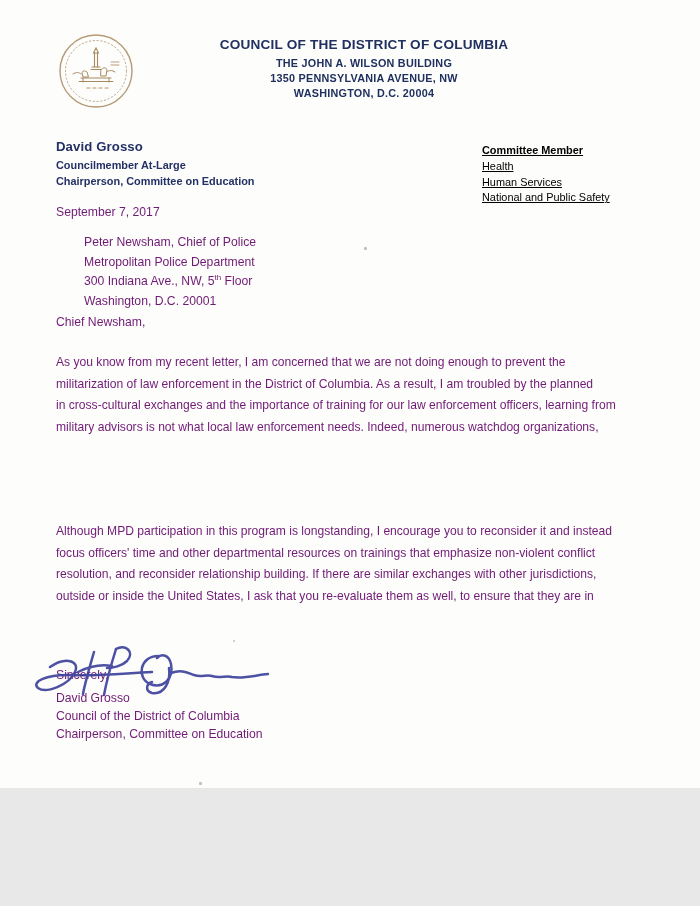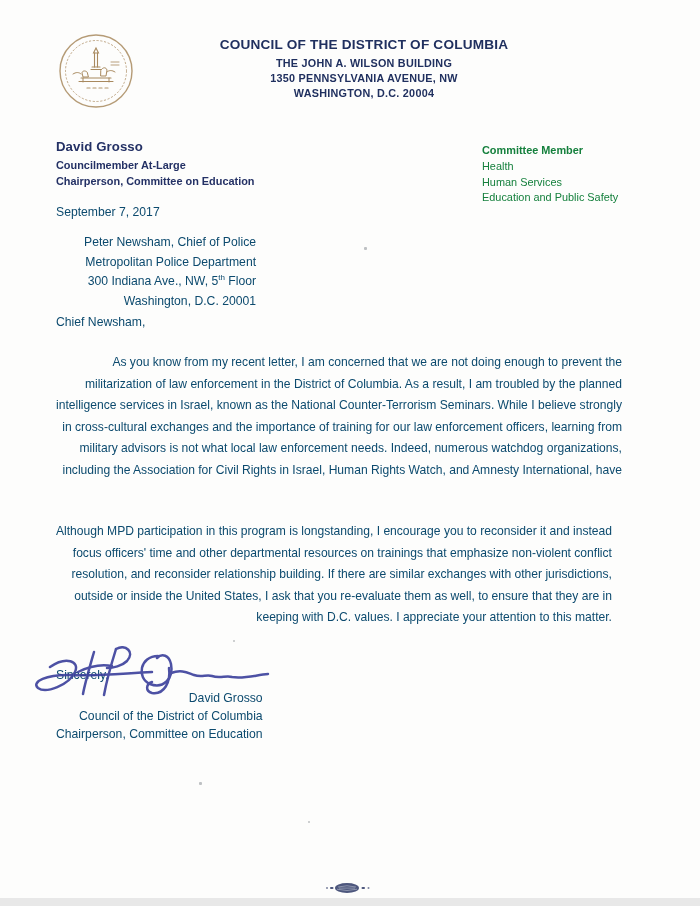--- a/index.html
+++ b/index.html
@@ -1,41 +1,41 @@
 <!DOCTYPE html>
 <html><head>
 <meta charset="utf-8">
 <style>
   html,body{margin:0;padding:0;background:#e8e8e8;}
   .page{
     position:relative;
-    width:700px;height:898px;
+    width:700px;height:788px;
     background:#fdfdfc;
     overflow:hidden;
     font-family:"Liberation Sans", sans-serif;
     margin:0 auto;
   }
   
   .seal{position:absolute;left:57px;top:32px;width:78px;height:78px;}
   .letterhead{
     position:absolute;left:0;top:37px;width:700px;
     padding-left:14px;box-sizing:content-box;
     text-align:center;color:#20305f;
   }
   .lh-org{font-size:13.6px;font-weight:700;letter-spacing:.2px;margin-bottom:4px;}
   .lh-line{font-size:10.8px;font-weight:700;letter-spacing:.25px;line-height:15.2px;}
   
   .sender{position:absolute;left:56px;top:139px;color:#243165;}
   .sender-name{font-size:13.2px;font-weight:700;margin-bottom:4px;letter-spacing:.1px;}
   .sender-title{font-size:10.9px;font-weight:700;line-height:15.8px;}
-  .committees{position:absolute;left:482px;top:143px;color:#15803d;}
+  .committees{position:absolute;left:482px;top:143px;color:#000000;text-decoration:underline;}
   .committees-heading{font-size:10.9px;font-weight:700;line-height:15.8px;}
   .committees-items div{font-size:10.9px;font-weight:400;line-height:15.8px;}
   
-  .gray{color:#0c4a6e;text-align:right;}
+  .gray{color:#701a75;}
   .date{position:absolute;left:56px;top:205px;font-size:12.2px;}
   .recipient{position:absolute;left:56px;top:233px;font-size:12.2px;line-height:19.6px;margin-left:28px;}
   .recipient sup{font-size:8px;line-height:0;}
   .salutation{position:absolute;left:56px;top:315px;font-size:12.2px;}
   .para{position:absolute;left:56px;font-size:12.1px;line-height:21.6px;white-space:nowrap;}
   .para1{top:352px;}
   .para2{top:521px;}
   .valediction{position:absolute;left:56px;top:668px;font-size:12.2px;}
   .signature{position:absolute;left:34px;top:643px;width:242px;height:56px;}
   .sig-block{position:absolute;left:56px;top:689px;font-size:12.2px;line-height:18.2px;}
@@ -88,49 +88,46 @@
     <div class="sender-name">David Grosso</div>
     <div class="sender-title">Councilmember At-Large</div>
     <div class="sender-title">Chairperson, Committee on Education</div>
   </div>
 
   <div class="committees">
     <div class="committees-heading">Committee Member</div>
     <div class="committees-items">
         <div>Health</div>
         <div>Human Services</div>
-        <div>Education and Public Safety</div>
+        <div>National and Public Safety</div>
       </div>
   </div>
 
   <div class="date gray">September 7, 2017</div>
 
   <div class="recipient gray">
     <div>Peter Newsham, Chief of Police</div>
     <div>Metropolitan Police Department</div>
     <div><span>300 Indiana Ave., NW, 5</span><sup>th</sup><span> Floor</span></div>
     <div>Washington, D.C. 20001</div>
   </div>
 
   <div class="salutation gray">Chief Newsham,</div>
 
   <div class="para para1 gray">
       <div>As you know from my recent letter, I am concerned that we are not doing enough to prevent the</div>
       <div>militarization of law enforcement in the District of Columbia. As a result, I am troubled by the planned</div>
-      <div>intelligence services in Israel, known as the National Counter-Terrorism Seminars. While I believe strongly</div>
       <div>in cross-cultural exchanges and the importance of training for our law enforcement officers, learning from</div>
       <div>military advisors is not what local law enforcement needs. Indeed, numerous watchdog organizations,</div>
-      <div>including the Association for Civil Rights in Israel, Human Rights Watch, and Amnesty International, have</div>
     </div>
   <div class="para para2 gray">
       <div>Although MPD participation in this program is longstanding, I encourage you to reconsider it and instead</div>
       <div>focus officers' time and other departmental resources on trainings that emphasize non-violent conflict</div>
       <div>resolution, and reconsider relationship building. If there are similar exchanges with other jurisdictions,</div>
       <div>outside or inside the United States, I ask that you re-evaluate them as well, to ensure that they are in</div>
-      <div>keeping with D.C. values. I appreciate your attention to this matter.</div>
     </div>
 
   <div class="valediction gray">Sincerely,</div>
 
   <svg class="signature" viewBox="0 0 242 56">
     <g fill="none" stroke="#3a3f9b" stroke-width="2.5" stroke-linecap="round" stroke-linejoin="round" opacity="0.9">
 
       <path d="M16 24 C32 13 46 18 41 29 C35 42 12 51 4 45 C-3 39 12 31 38 32 C70 33 92 30 118 29"></path>
 
       <path d="M60 9 C56 23 51 40 49 51"></path>

